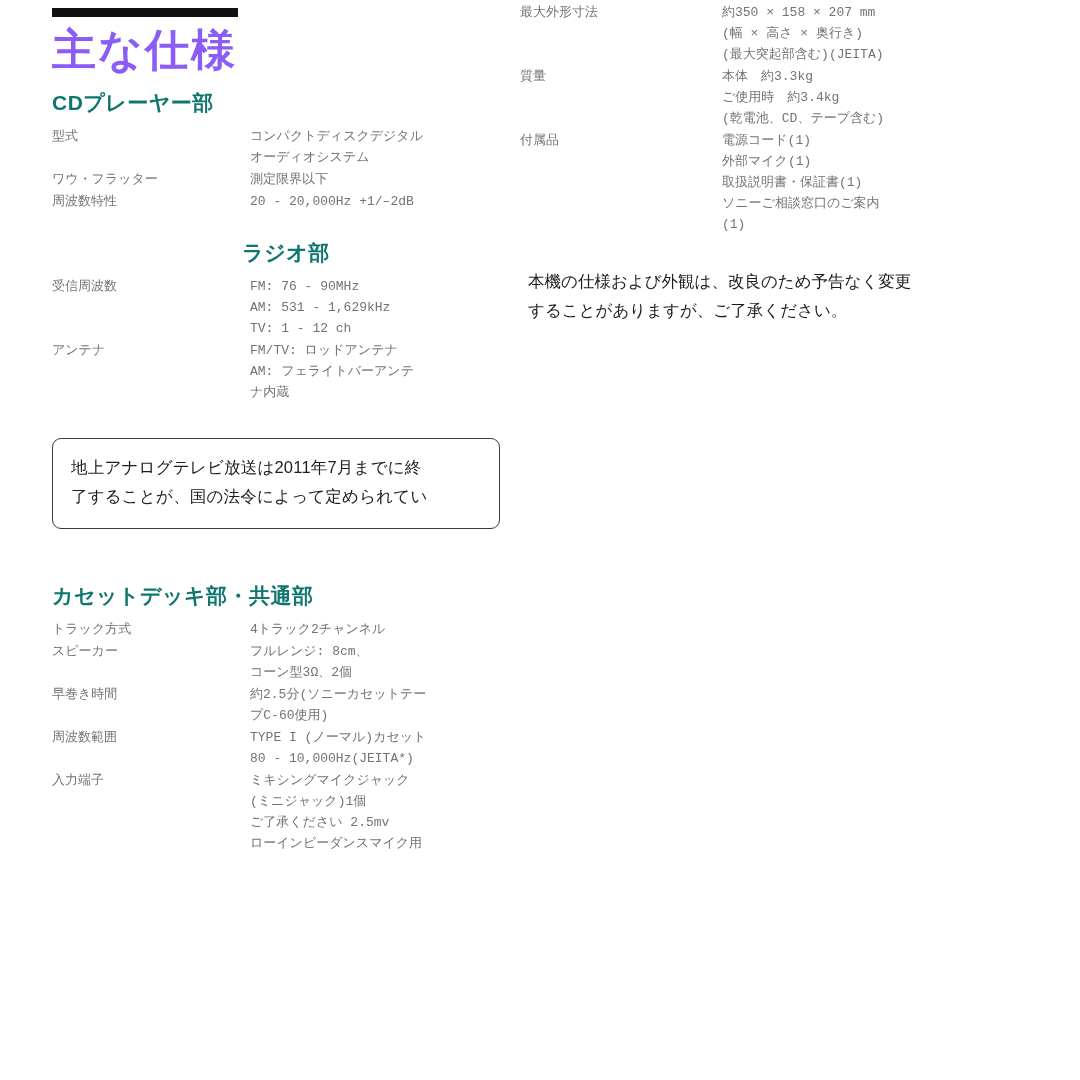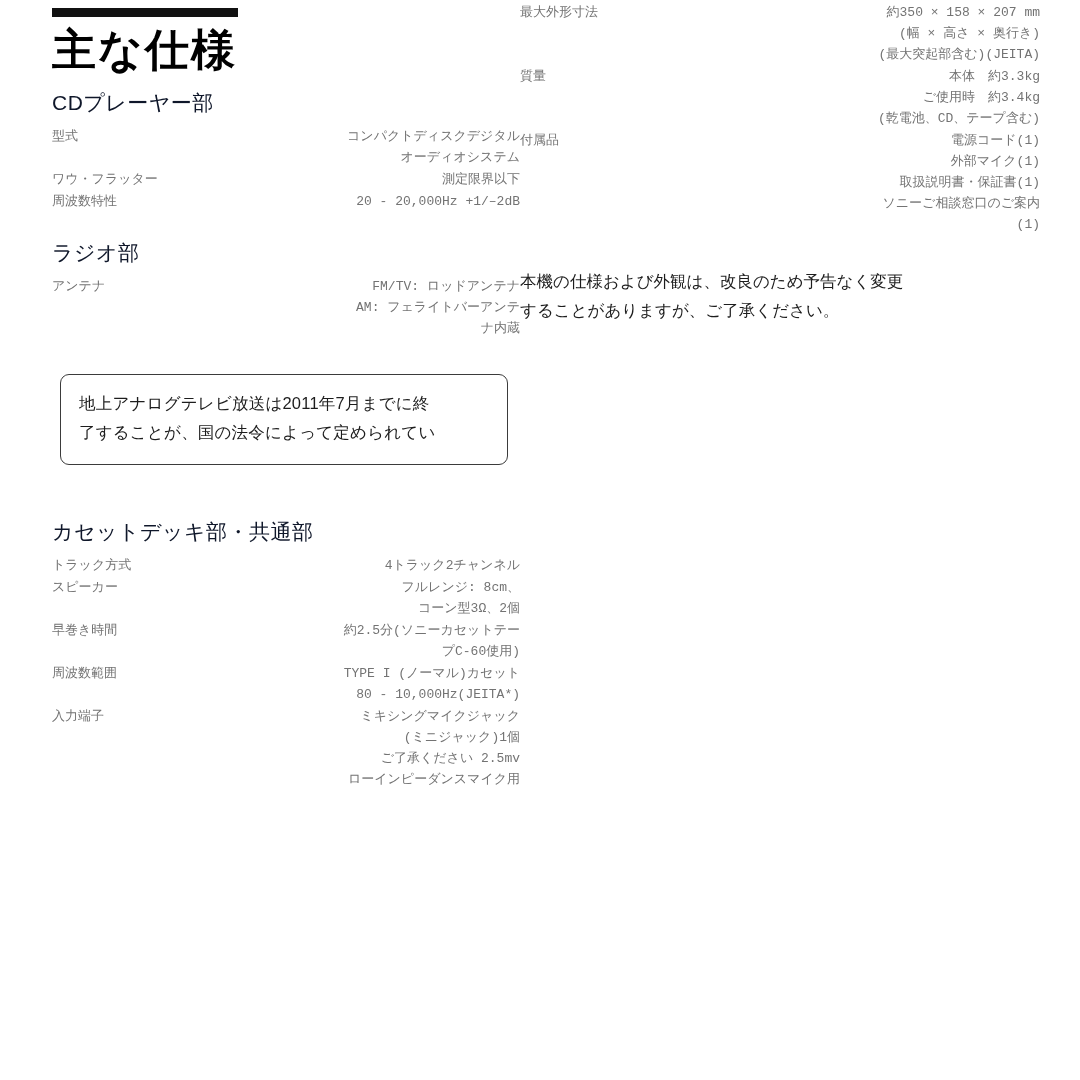--- a/index.html
+++ b/index.html
@@ -41,32 +41,33 @@
     background: #111111;
     margin: 8px 0 0 0;
   }
 
   .main-title {
     font-size: 44px;
     font-weight: 700;
     letter-spacing: 2px;
     margin: 9px 0 12px 0;
     line-height: 1.08;
-    color: #000000;
+    color: #8b5cf6;
   }
 
   .section-title {
     font-size: 21px;
-    font-weight: 400;
+    font-weight: 700;
     letter-spacing: 0.5px;
     margin: 15px 0 9px 0;
-    color: #0f172a;
+    color: #0f766e;
   }
   .section-title.spaced-top {
     margin-top: 26px;
+    text-align: center;
   }
 
   .spec-table {
     width: 100%;
     border-collapse: collapse;
   }
   .spec-table td {
     vertical-align: top;
     font-size: 13px;
     line-height: 1.62;
@@ -74,30 +75,29 @@
     color: #737373;
     font-family: Liberation Mono, monospace;
   }
   .spec-table td.label {
     width: 192px;
     padding-right: 6px;
     white-space: nowrap;
   }
   .spec-table td.value {
     width: auto;
-    text-align: right;
   }
   .val-line {
     display: block;
     white-space: nowrap;
   }
 
   
   .notice-box {
-    margin: 34px 0 0 8px;
+    margin: 34px 0 0 0;
     width: 448px;
     border: 1.6px solid #3b3b3b;
     border-radius: 9px;
     padding: 14px 18px 16px 18px;
     box-sizing: border-box;
   }
   .notice-box p {
     margin: 0;
     font-size: 16.5px;
     line-height: 1.78;
@@ -114,20 +114,21 @@
 
   .closing-note {
     margin: 30px 0 0 0;
     font-size: 16.5px;
     line-height: 1.78;
     color: #1d1d1d;
   }
   .closing-note span {
     display: block;
     white-space: nowrap;
+    margin-left: 8px;
   }
   .cassette-gap {
     height: 38px;
   }
 </style>
 </head>
 <body>
 
 <div class="page">
 
@@ -158,20 +159,28 @@
           <td class="value">
             <span class="val-line">20 - 20,000Hz +1/–2dB</span>
           </td>
         </tr>
       </tbody>
     </table>
 
     <h2 class="section-title spaced-top">ラジオ部</h2>
     <table class="spec-table">
       <tbody>
+        <tr>
+          <td class="label">受信周波数</td>
+          <td class="value">
+            <span class="val-line">FM: 76 - 90MHz</span>
+            <span class="val-line">AM: 531 - 1,629kHz</span>
+            <span class="val-line">TV: 1 - 12 ch</span>
+          </td>
+        </tr>
         <tr>
           <td class="label">アンテナ</td>
           <td class="value">
             <span class="val-line">FM/TV: ロッドアンテナ</span>
             <span class="val-line">AM: フェライトバーアンテ</span>
             <span class="val-line">ナ内蔵</span>
           </td>
         </tr>
       </tbody>
     </table>

